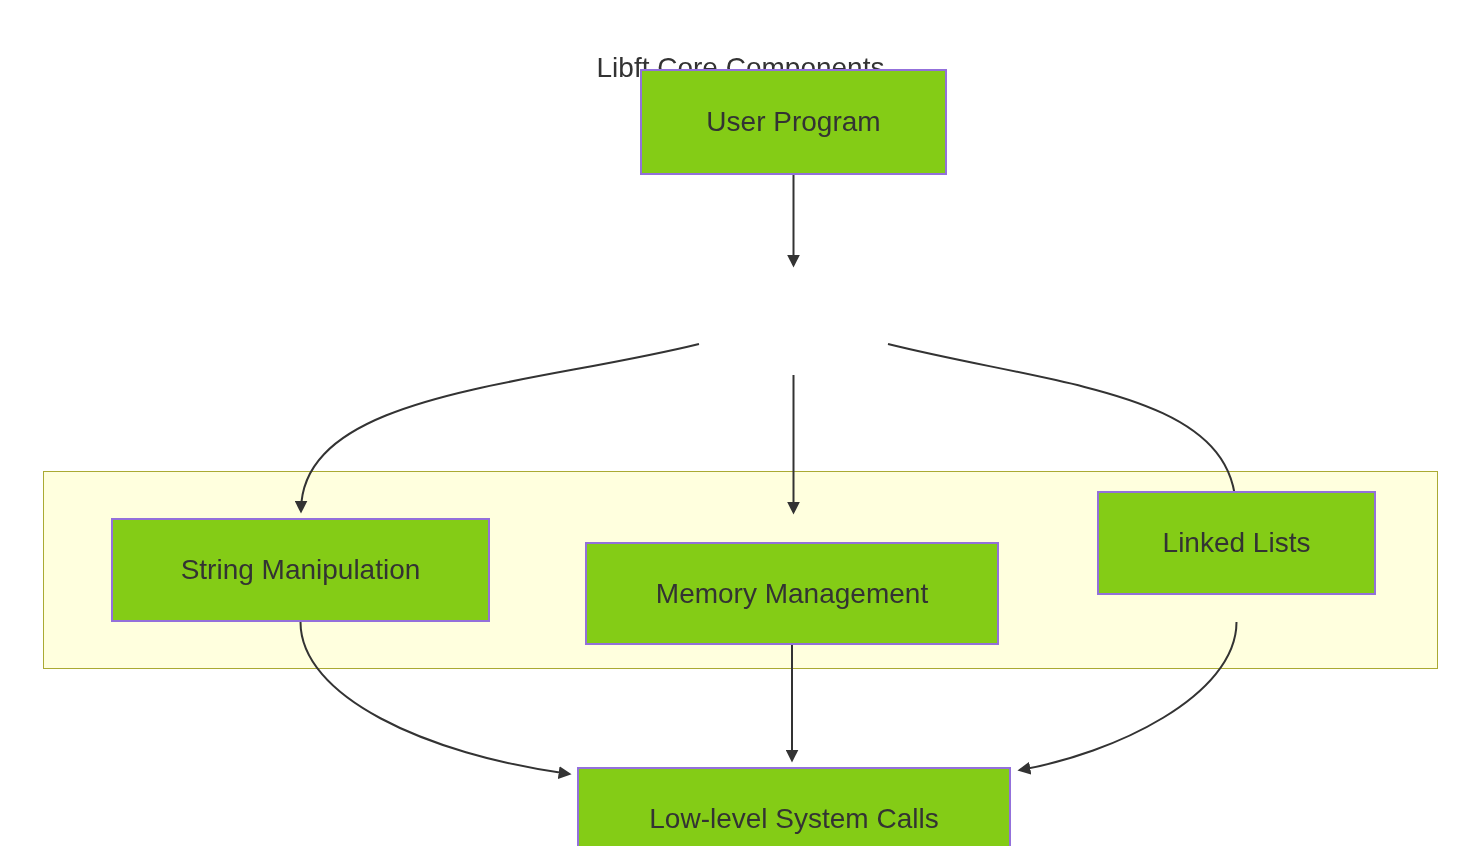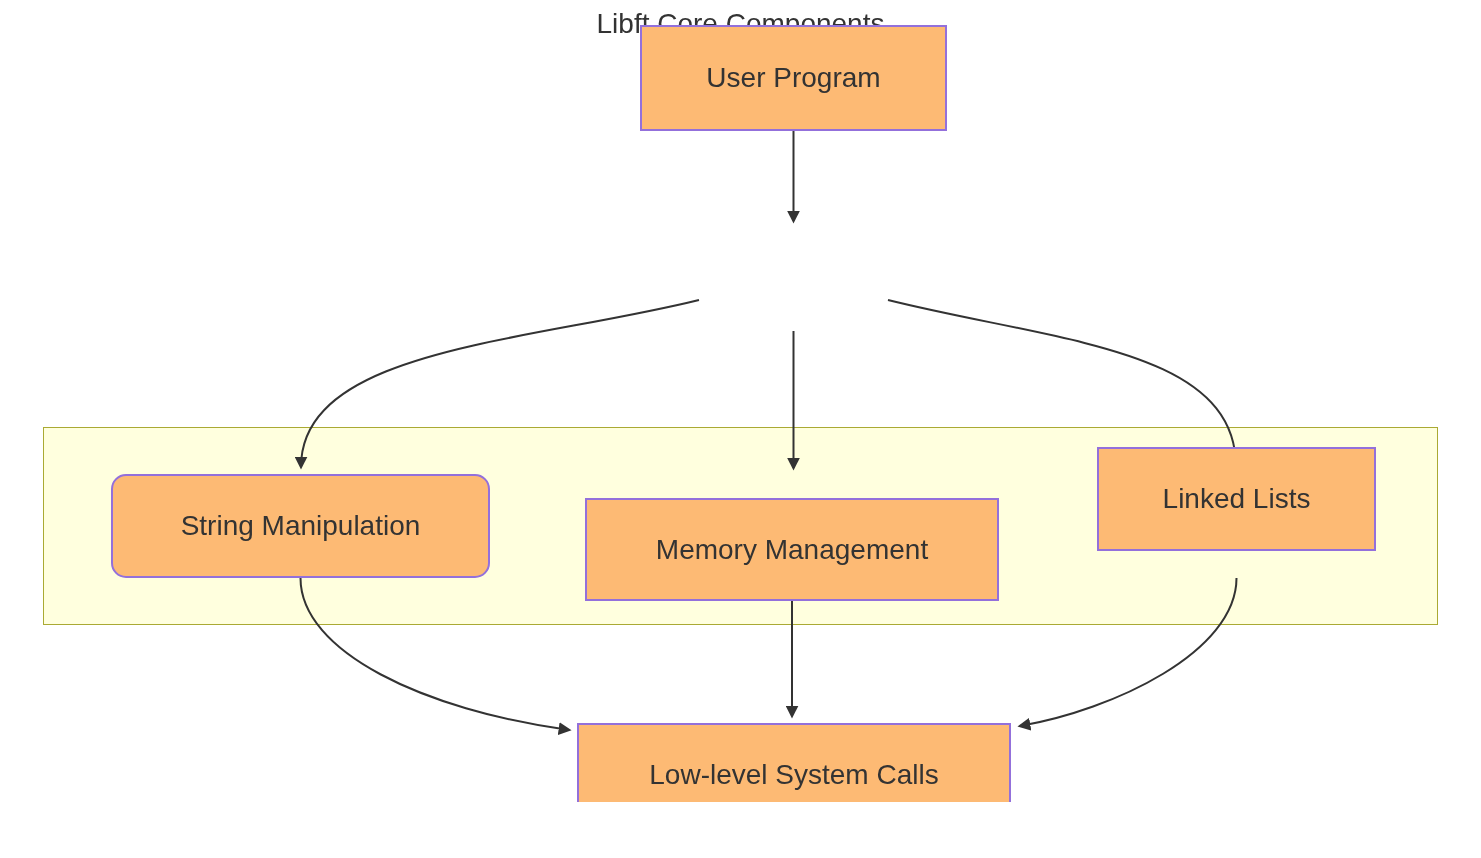--- a/index.html
+++ b/index.html
@@ -7,20 +7,21 @@
     padding: 0;
     background: #FFFFFF;
     font-family: "Liberation Sans", sans-serif;
   }
   .canvas {
     position: relative;
     width: 1481px;
     height: 802px;
     background: #FFFFFF;
     overflow: hidden;
+    margin-top: 44px;
   }
   .cluster {
     position: absolute;
     left: 43px;
     top: 427px;
     width: 1395px;
     height: 198px;
     background: #FFFFDE;
     border: 1.5px solid #AAAA33;
     box-sizing: border-box;
@@ -44,34 +45,34 @@
     height: 858px;
     z-index: 3;
   }
   .edges-layer path.edge {
     fill: none;
     stroke: #333333;
     stroke-width: 2px;
   }
   .node {
     position: absolute;
-    background: #fdba74;
+    background: #84cc16;
     border: 2px solid #9370DB;
     box-sizing: border-box;
     color: #333333;
     font-size: 28px;
     display: flex;
     align-items: center;
     justify-content: center;
     text-align: center;
     z-index: 4;
   }
   .node-user-program      { left: 640px;  top: 25px;  width: 307px; height: 106px; }
   .node-libft             { left: 699px;  top: 228px; width: 189px; height: 103px; }
-  .node-string-manipulation { left: 111px;  top: 474px; width: 379px; height: 104px; border-radius: 15px; }
+  .node-string-manipulation { left: 111px;  top: 474px; width: 379px; height: 104px; }
   .node-memory-management { left: 585px;  top: 498px; width: 414px; height: 103px; }
   .node-linked-lists      { left: 1097px; top: 447px; width: 279px; height: 104px; }
   .node-system-calls      { left: 577px;  top: 723px; width: 434px; height: 104px; }
 </style>
 </head>
 <body>
 
 <div class="canvas">
 
   <div class="cluster"></div>

